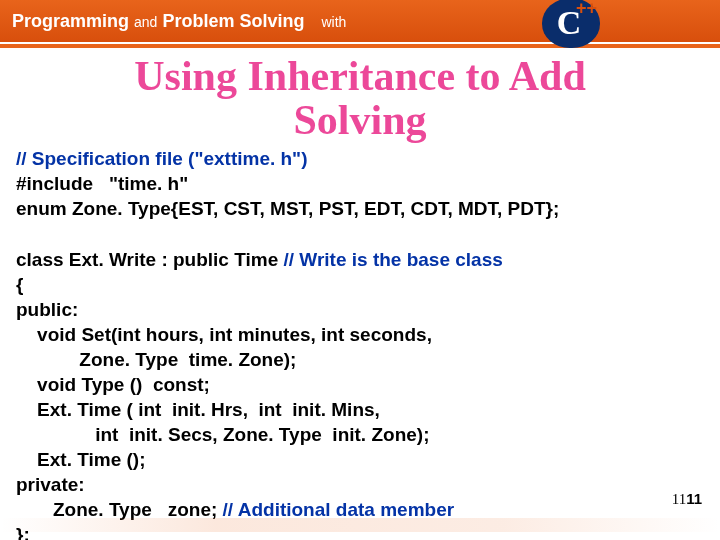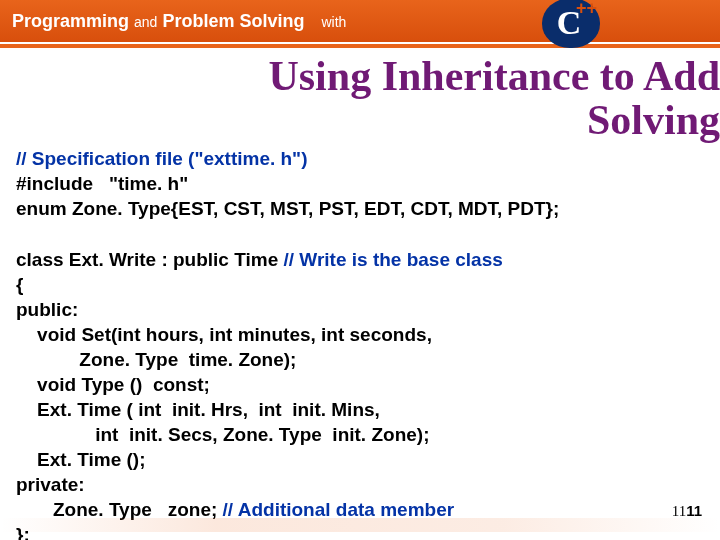--- a/index.html
+++ b/index.html
@@ -64,22 +64,22 @@
   .orange-strip {
     width: 100%;
     height: 4px;
     background: #e8641b;
     margin-top: 2px;
   }
   .title {
     font-family: "Times New Roman", Times, serif;
     font-size: 42px;
     font-weight: bold;
-    color: #701a75;
-    text-align: right;
+    color: #ec4899;
+    text-align: center;
     line-height: 1.05;
     margin-top: 6px;
   }
   .content {
     padding: 4px 16px 0 16px;
   }
   .code {
     font-family: Arial, Helvetica, sans-serif;
     font-size: 19px;
     font-weight: bold;
@@ -91,21 +91,21 @@
   .footer-strip {
     position: absolute;
     bottom: 8px;
     left: 0;
     width: 100%;
     height: 14px;
     background: linear-gradient(to right, rgba(232,100,27,0.0) 0%, rgba(232,100,27,0.15) 30%, rgba(232,100,27,0.12) 70%, rgba(232,100,27,0.0) 100%);
   }
   .page-num {
     position: absolute;
-    bottom: 20px;
+    bottom: 32px;
     right: 18px;
     font-family: "Times New Roman", serif;
     font-size: 15px;
     color: #000;
   }
   .page-num .bold { font-family: Arial, sans-serif; font-weight: bold; }
 </style>
 </head>
 <body>
 

